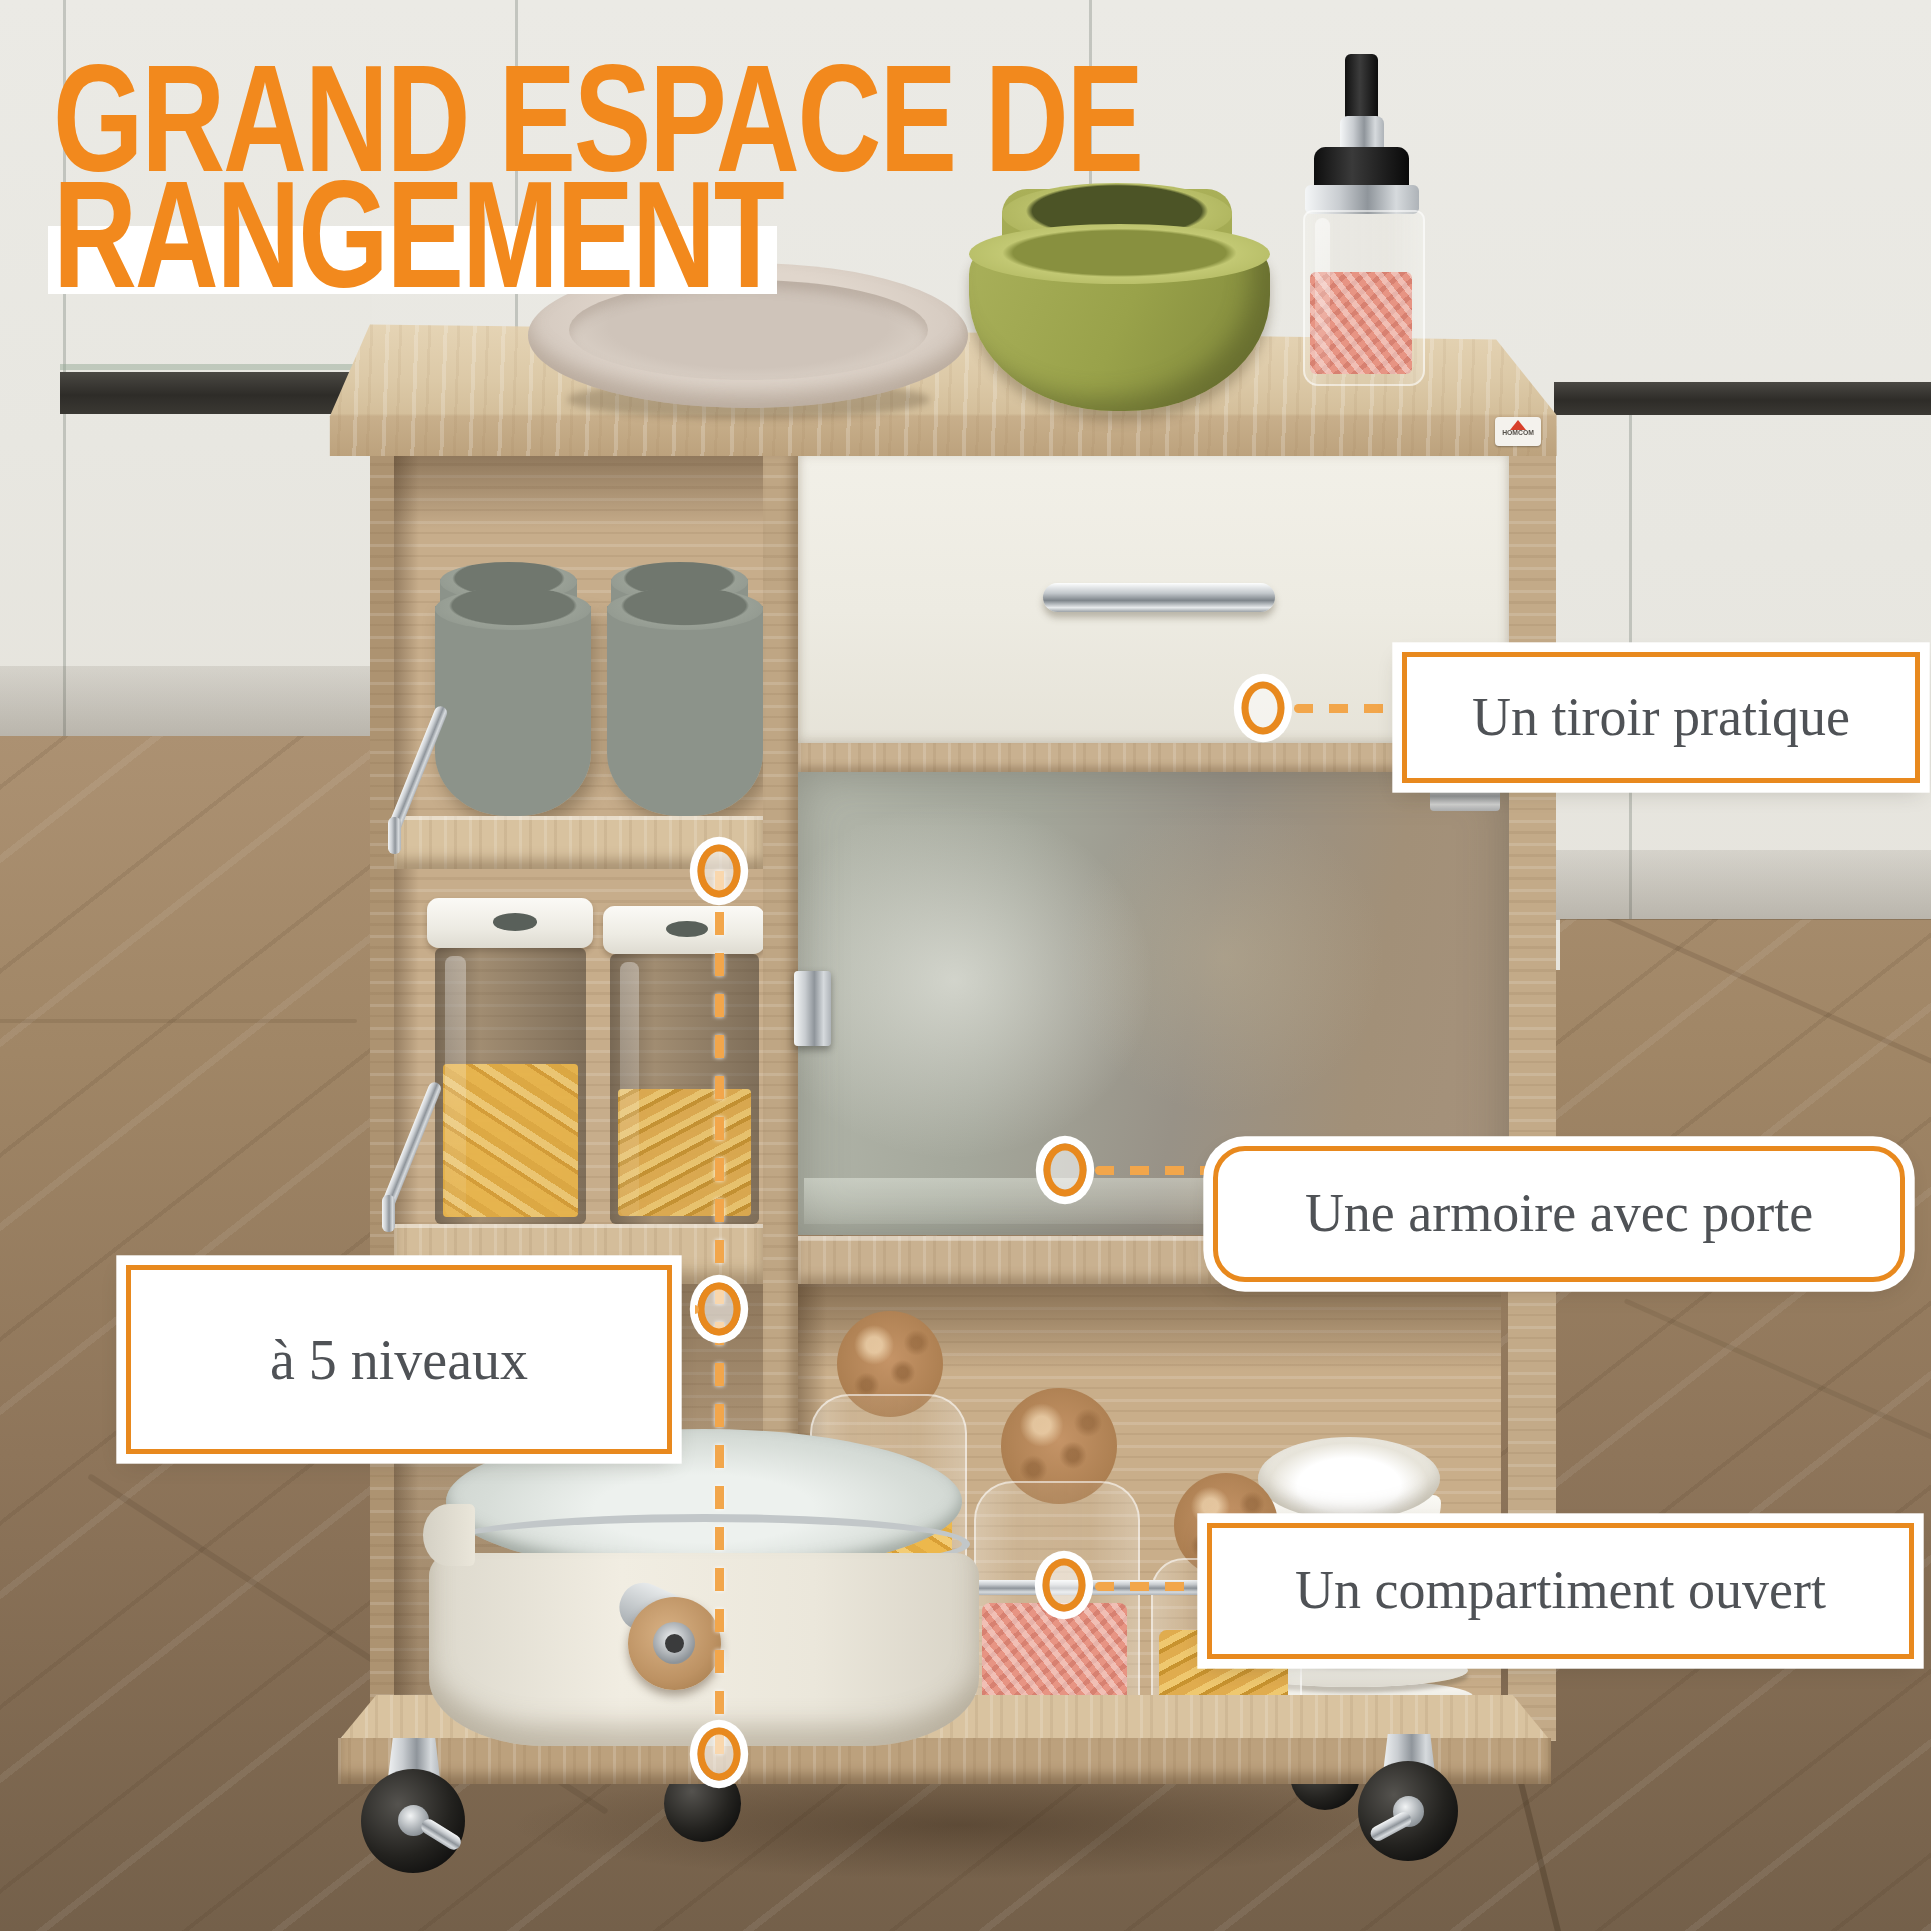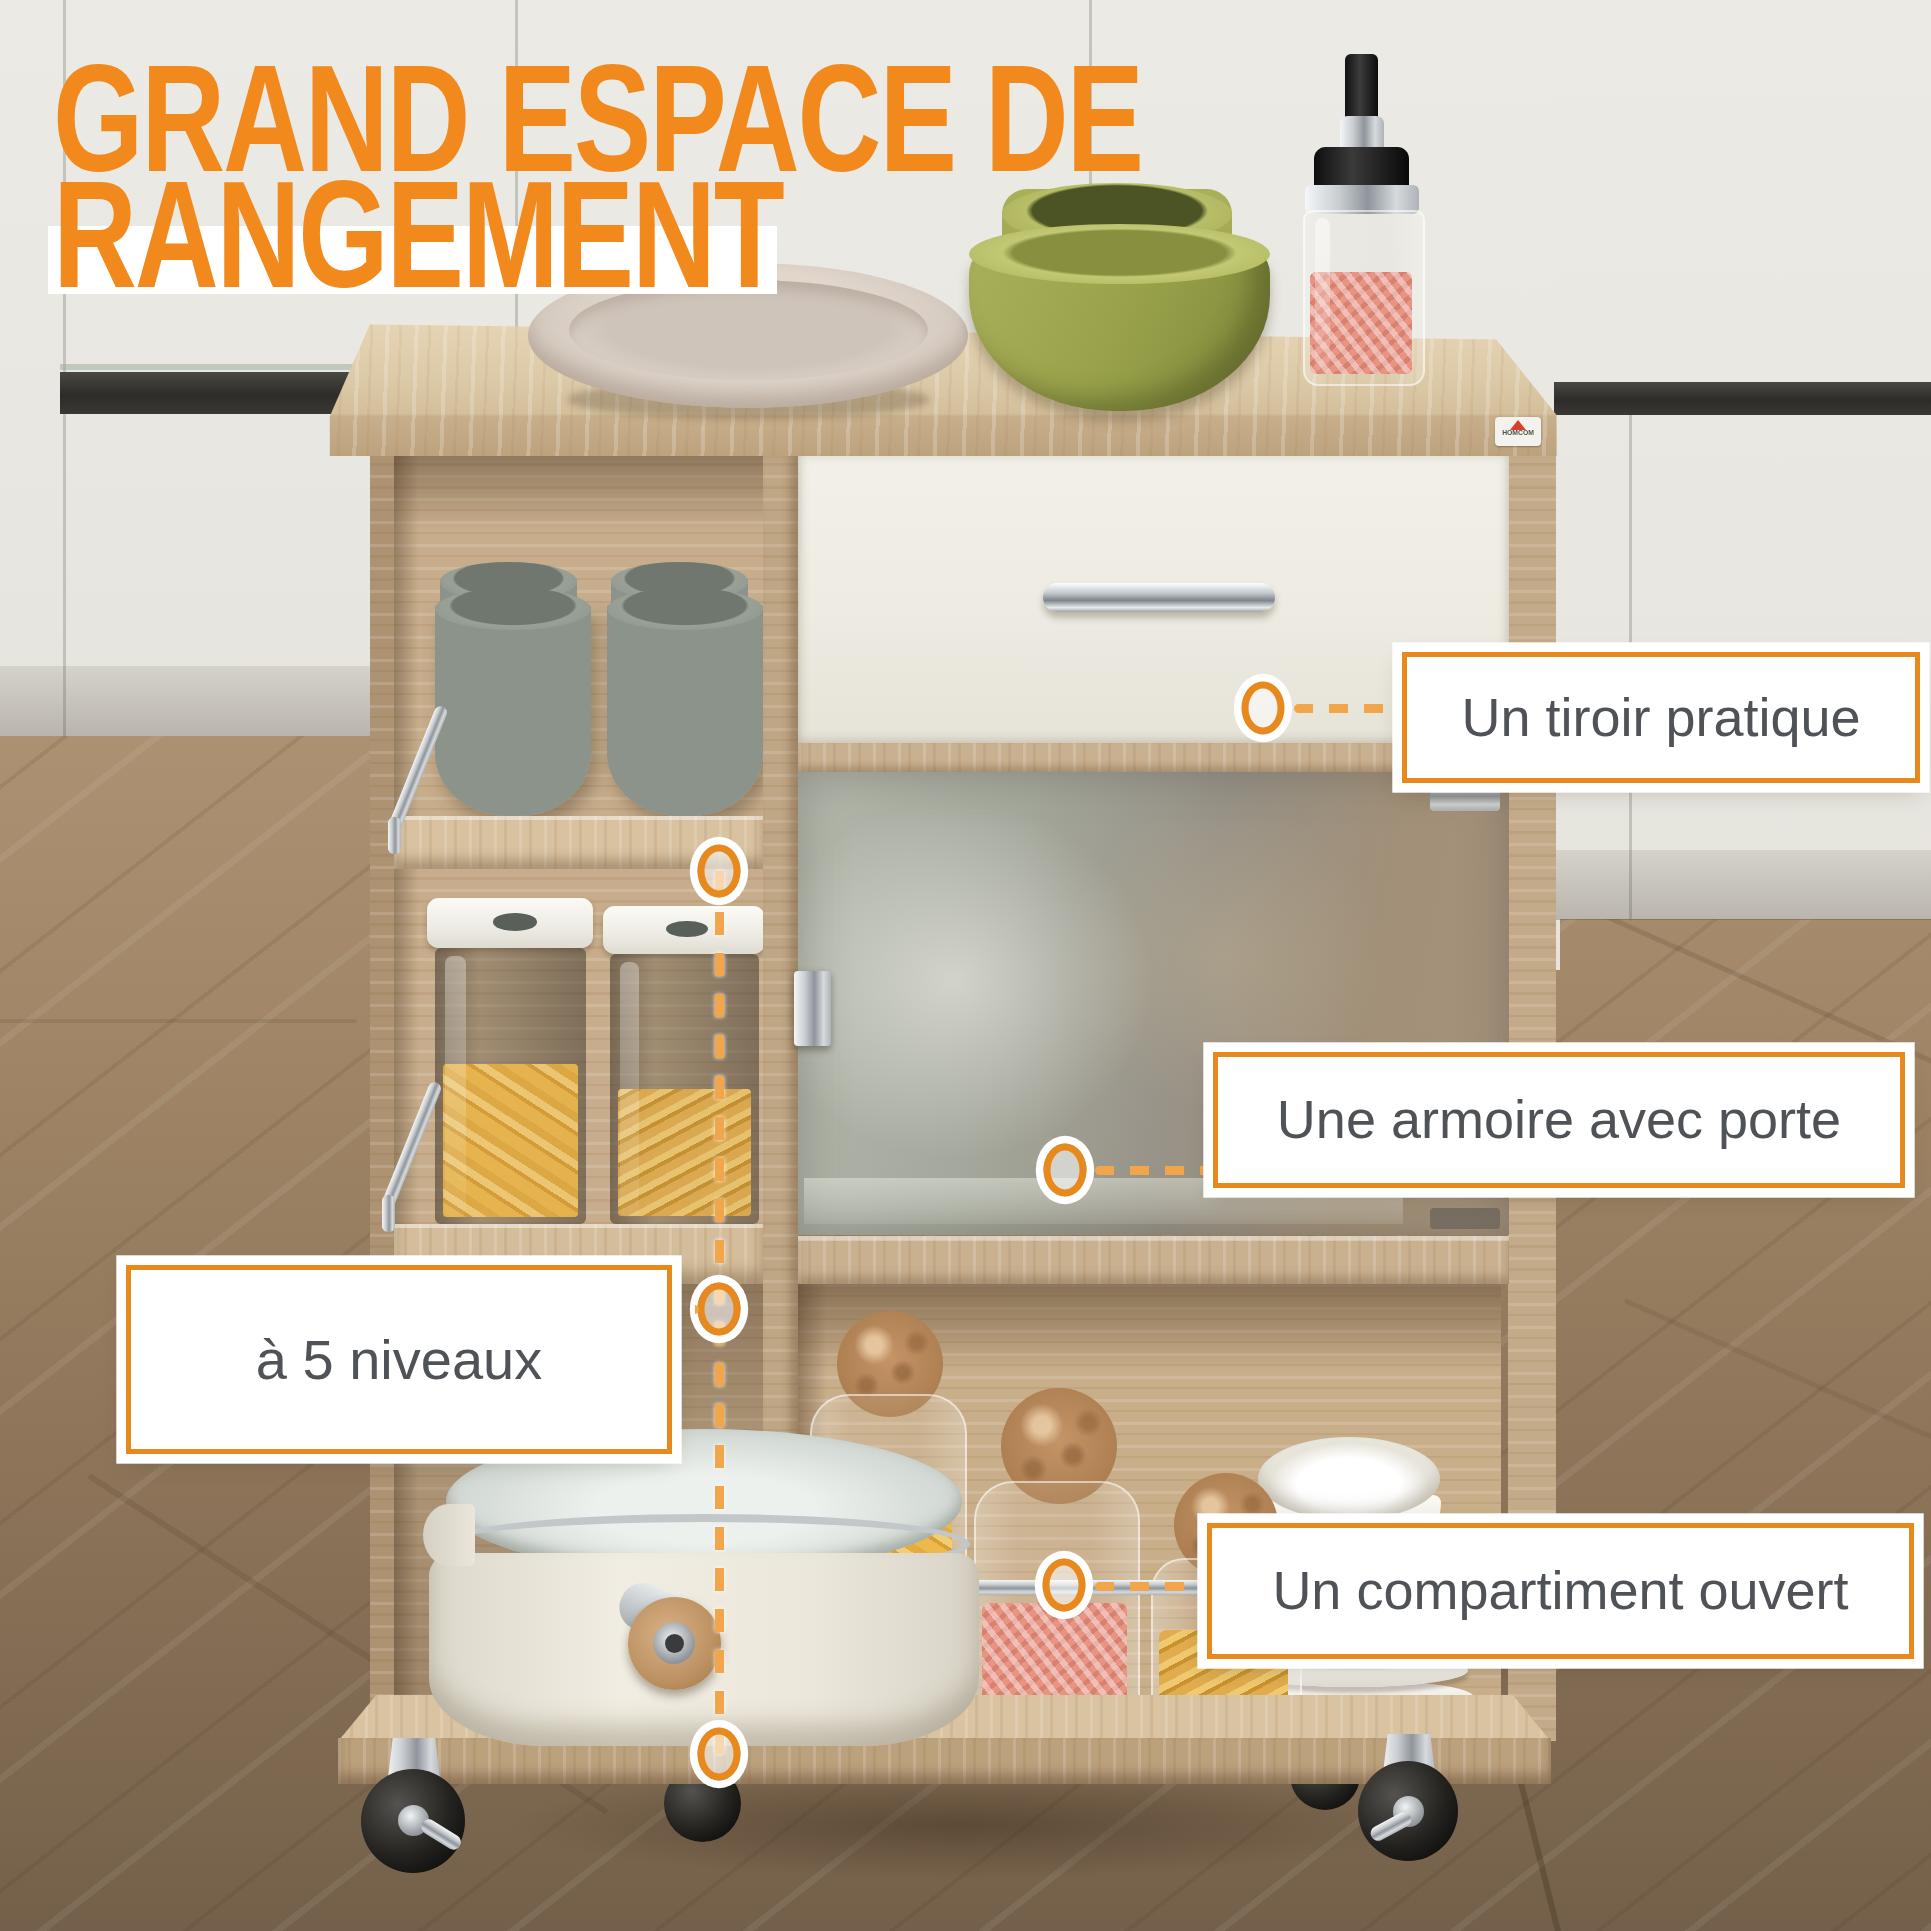--- a/index.html
+++ b/index.html
@@ -21,21 +21,21 @@
   
   .grain-h{background-image:repeating-linear-gradient(90deg,rgba(255,255,255,.16) 0 2.9px,rgba(255,255,255,0) 2.9px 9.7px,rgba(120,90,55,.10) 9.7px 12.6px,rgba(255,255,255,0) 12.6px 25px);}
   .grain-v{background-image:repeating-linear-gradient(180deg,rgba(255,255,255,.14) 0 2.9px,rgba(255,255,255,0) 2.9px 10.6px,rgba(110,82,50,.10) 10.6px 13.5px,rgba(255,255,255,0) 13.5px 23px);}
   .woodface{background-color:#C9B190;}
   .chrome{background:linear-gradient(180deg,#F4F6F7 0%,#C9CDD1 30%,#8F959B 55%,#D6DADD 80%,#AEB3B8 100%);}
   .chrome-v{background:linear-gradient(90deg,#F4F6F7 0%,#C9CDD1 30%,#8F959B 55%,#D6DADD 80%,#AEB3B8 100%);}
 
   
   .callout-box{display:flex;align-items:center;justify-content:center;text-align:center;
     background:#FFFFFF;border:5.8px solid #E8891E;box-shadow:0 0 0 9.7px #FFFFFF,0 7.7px 21px rgba(60,50,40,.25);
-    color:#4F5256;font-size:54px;letter-spacing:0;line-height:1.25;white-space:nowrap;}
+    color:#4F5256;font-size:54px;letter-spacing:0;line-height:1.25;white-space:nowrap;font-family:Liberation Serif, serif;}
   .marker{width:29px;height:39px;border:7.7px solid #E8891E;border-radius:50%;
     background:rgba(255,255,255,.55);box-shadow:0 0 0 7.7px #FFFFFF;transform:translate(-50%,-50%);}
   .dash-h{height:8.7px;border-radius:4.8px;
     background:repeating-linear-gradient(90deg,#F2A64B 0 19.3px,rgba(0,0,0,0) 19.3px 35px);}
   .dash-v{width:8.7px;
     background:repeating-linear-gradient(180deg,#F2A64B 0 23px,rgba(0,0,0,0) 23px 41px);
     filter:drop-shadow(0 0 1.9px rgba(255,255,255,.9));}
 
   
   .title{color:#F2891D;font-weight:bold;font-size:153px;line-height:116px;letter-spacing:-2.9px;
@@ -286,21 +286,21 @@
   <div class="abs marker" style="left:719px;top:1754px;"></div>
 
   <div class="abs marker" style="left:1263px;top:708px;"></div>
   <div class="abs dash-h" style="left:1294px;top:704px;width:112px;"></div>
   <div class="abs callout-box" style="left:1402px;top:652px;width:508px;height:121px;">
     <span>Un tiroir pratique</span>
   </div>
 
   <div class="abs marker" style="left:1065px;top:1170px;"></div>
   <div class="abs dash-h" style="left:1095px;top:1166px;width:116px;"></div>
-  <div class="abs callout-box" style="left:1213px;top:1052px;width:682px;height:126px;">
+  <div class="abs callout-box" style="left:1213px;top:1146px;width:682px;height:126px;border-radius:32px;">
     <span>Une armoire avec porte</span>
   </div>
 
   <div class="abs dash-h" style="left:660px;top:1305px;width:39px;"></div>
   <div class="abs callout-box" style="left:126px;top:1265px;width:536px;height:179px;font-size:56px;">
     <span>
       <span style="display:block;">à 5 niveaux</span>
     </span>
   </div>
 

